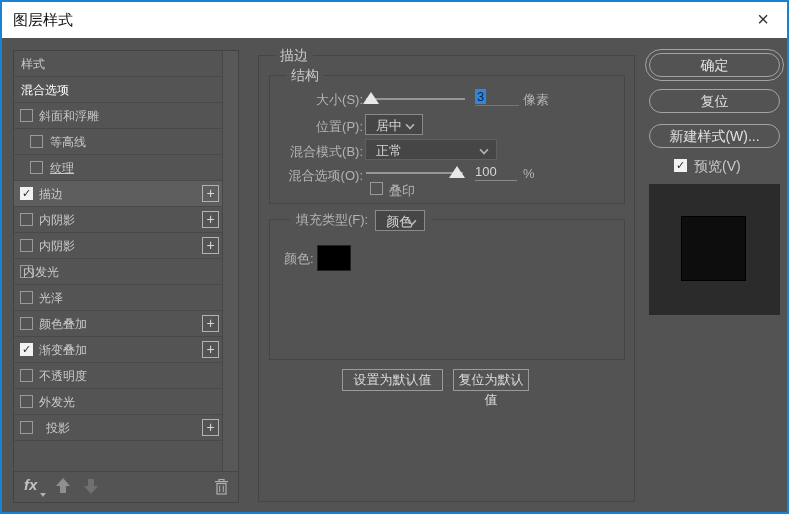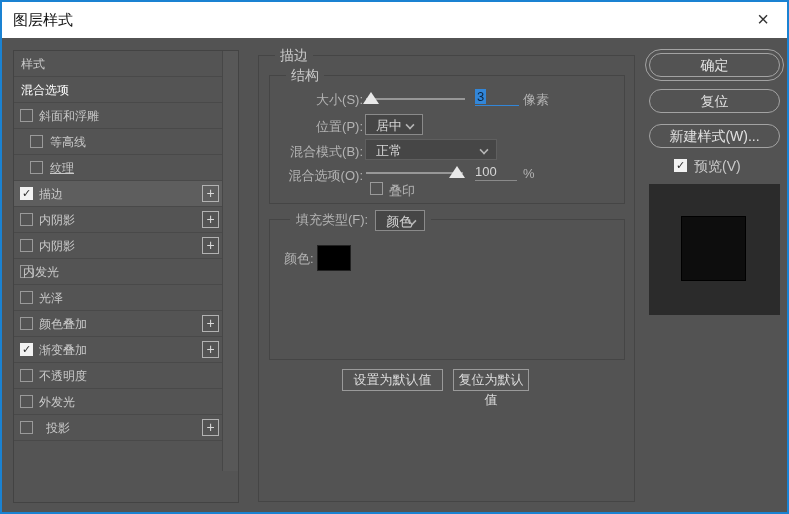--- a/index.html
+++ b/index.html
@@ -177,20 +177,40 @@
             <span class="cb" style="left: 6px;"></span>
             <span class="lbl" style="left: 25px;">外发光</span>
           </div>
           <div class="row">
             <span class="cb" style="left: 6px;"></span>
             <span class="lbl" style="left: 25px; margin-left: 7px;">投影</span>
             <span class="plusbox">+</span>
           </div>
         </div>
       <div id="list-scrollbar"></div>
+      <div id="list-toolbar">
+        <span id="fx-btn"><span>fx</span><span class="fx-caret"></span></span>
+        <span class="arrow" id="move-up">
+            <span class="tri"></span>
+            <span class="stem"></span>
+          </span>
+        <span class="arrow" id="move-down">
+            <span class="tri"></span>
+            <span class="stem"></span>
+          </span>
+        <span id="trash-btn">
+          <svg width="15" height="17" viewBox="0 0 15 17">
+            <path d="M5 3 V1.5 H10 V3" fill="none" stroke="#b0b0b0" stroke-width="1.2"></path>
+            <line x1="1" y1="3.6" x2="14" y2="3.6" stroke="#b0b0b0" stroke-width="1.2"></line>
+            <rect x="3" y="5.5" width="9" height="10.5" fill="none" stroke="#b0b0b0" stroke-width="1.2"></rect>
+            <line x1="5.7" y1="7.5" x2="5.7" y2="14" stroke="#b0b0b0" stroke-width="1"></line>
+            <line x1="9.3" y1="7.5" x2="9.3" y2="14" stroke="#b0b0b0" stroke-width="1"></line>
+          </svg>
+        </span>
+      </div>
     </div>
 
     <div class="fieldset" id="main-panel">
       <span class="legend">描边</span>
 
       <div class="fieldset" id="structure-box">
         <span class="legend">结构</span>
       </div>
 
       <span class="form-label" style="top:35px;">大小(S):</span>

